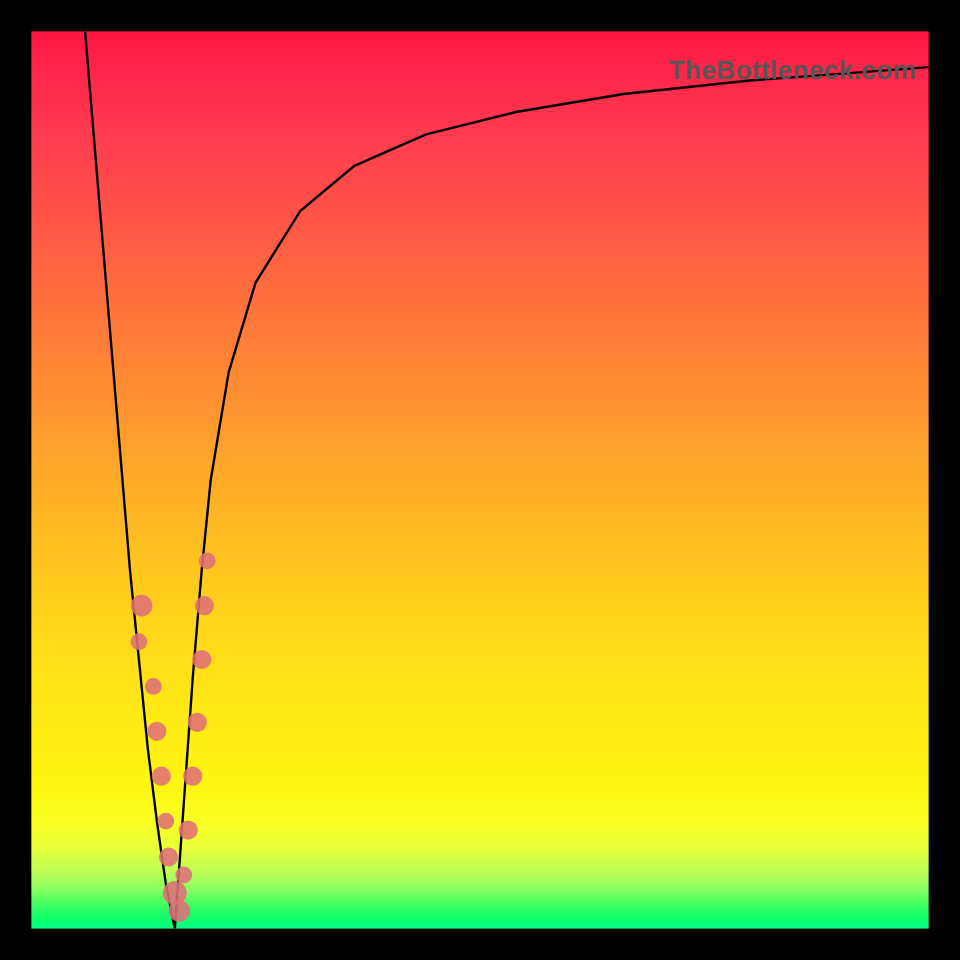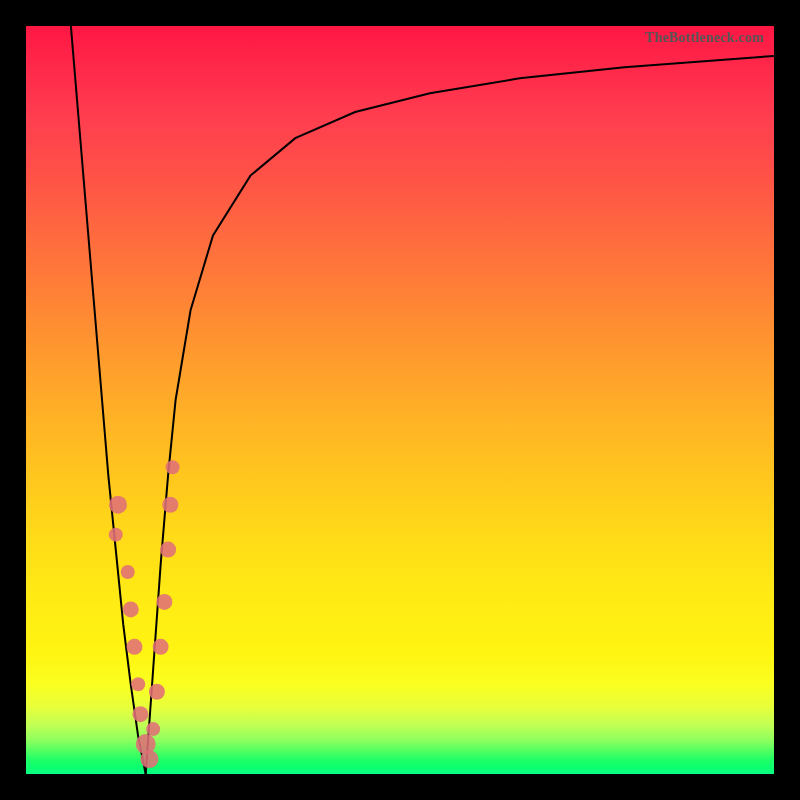--- a/index.html
+++ b/index.html
@@ -47,24 +47,24 @@
       #c0ff55 93.5%,
       #8cff5e 95.5%,
       #4eff62 97%,
       #1cff67 98.2%,
       #0aff6f 99.2%,
       #09ff87 100%
     );
   }
   .watermark {
     position: absolute;
-    top: 4px;
+    top: 20px;
     right: 10px;
-    font-family: Liberation Serif, serif;
-    font-size: 14px;
+    font-family: Liberation Sans, sans-serif;
+    font-size: 22px;
     font-weight: 600;
     color: #555;
     letter-spacing: 0.2px;
     user-select: none;
   }
   svg.curves {
     position: absolute;
     inset: 0;
   }
   .marker {

